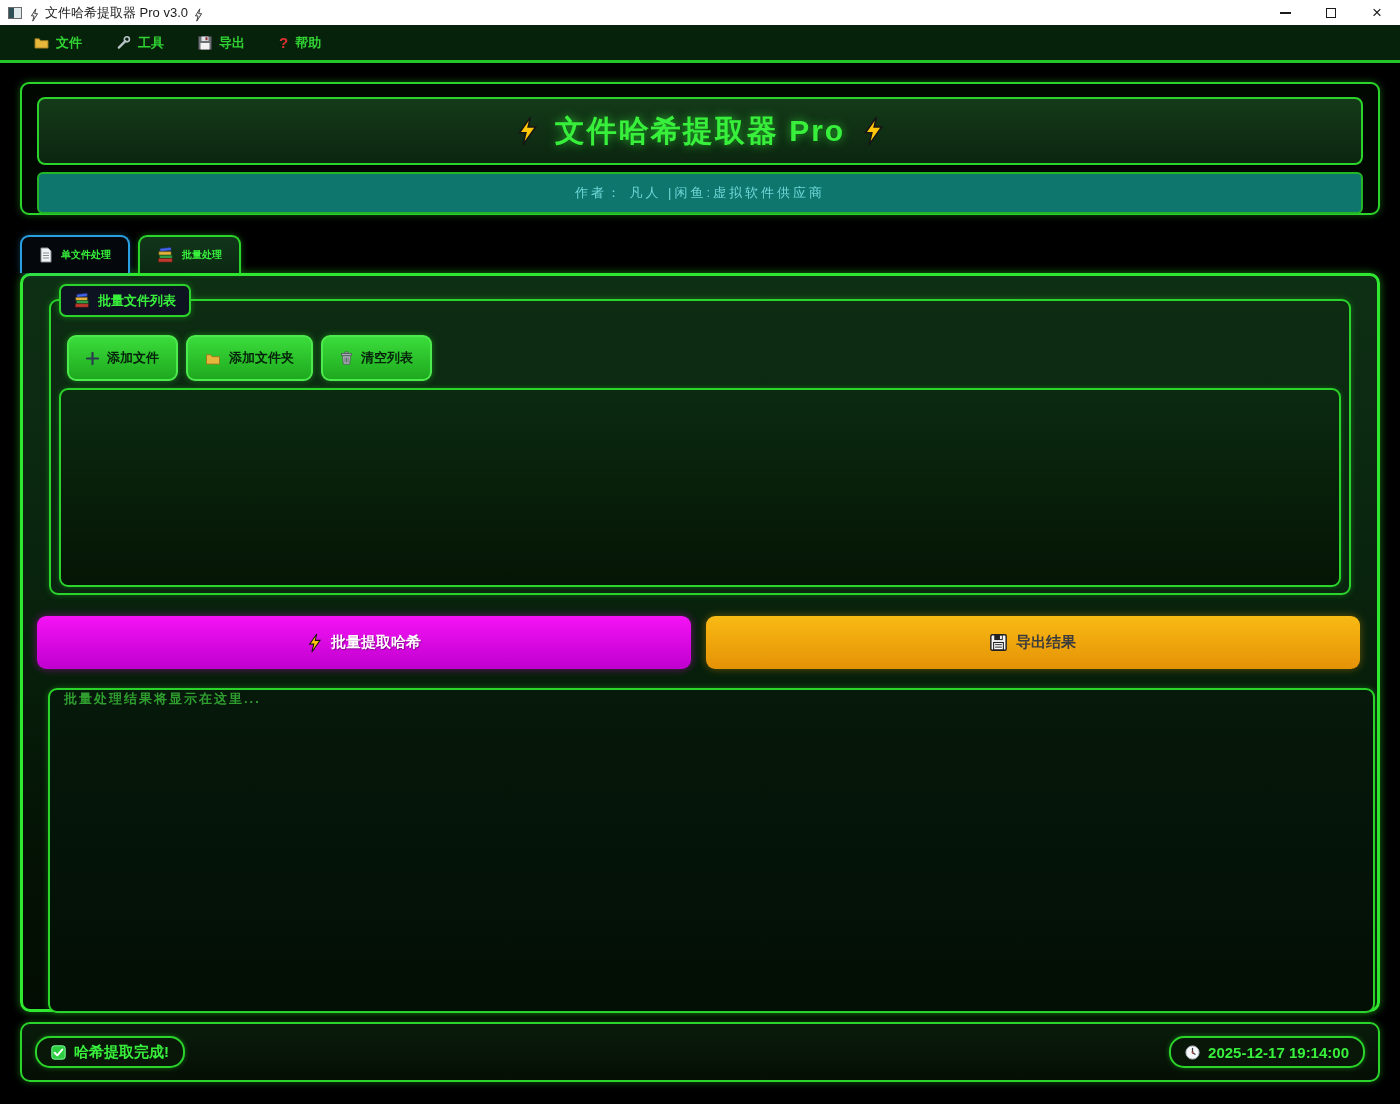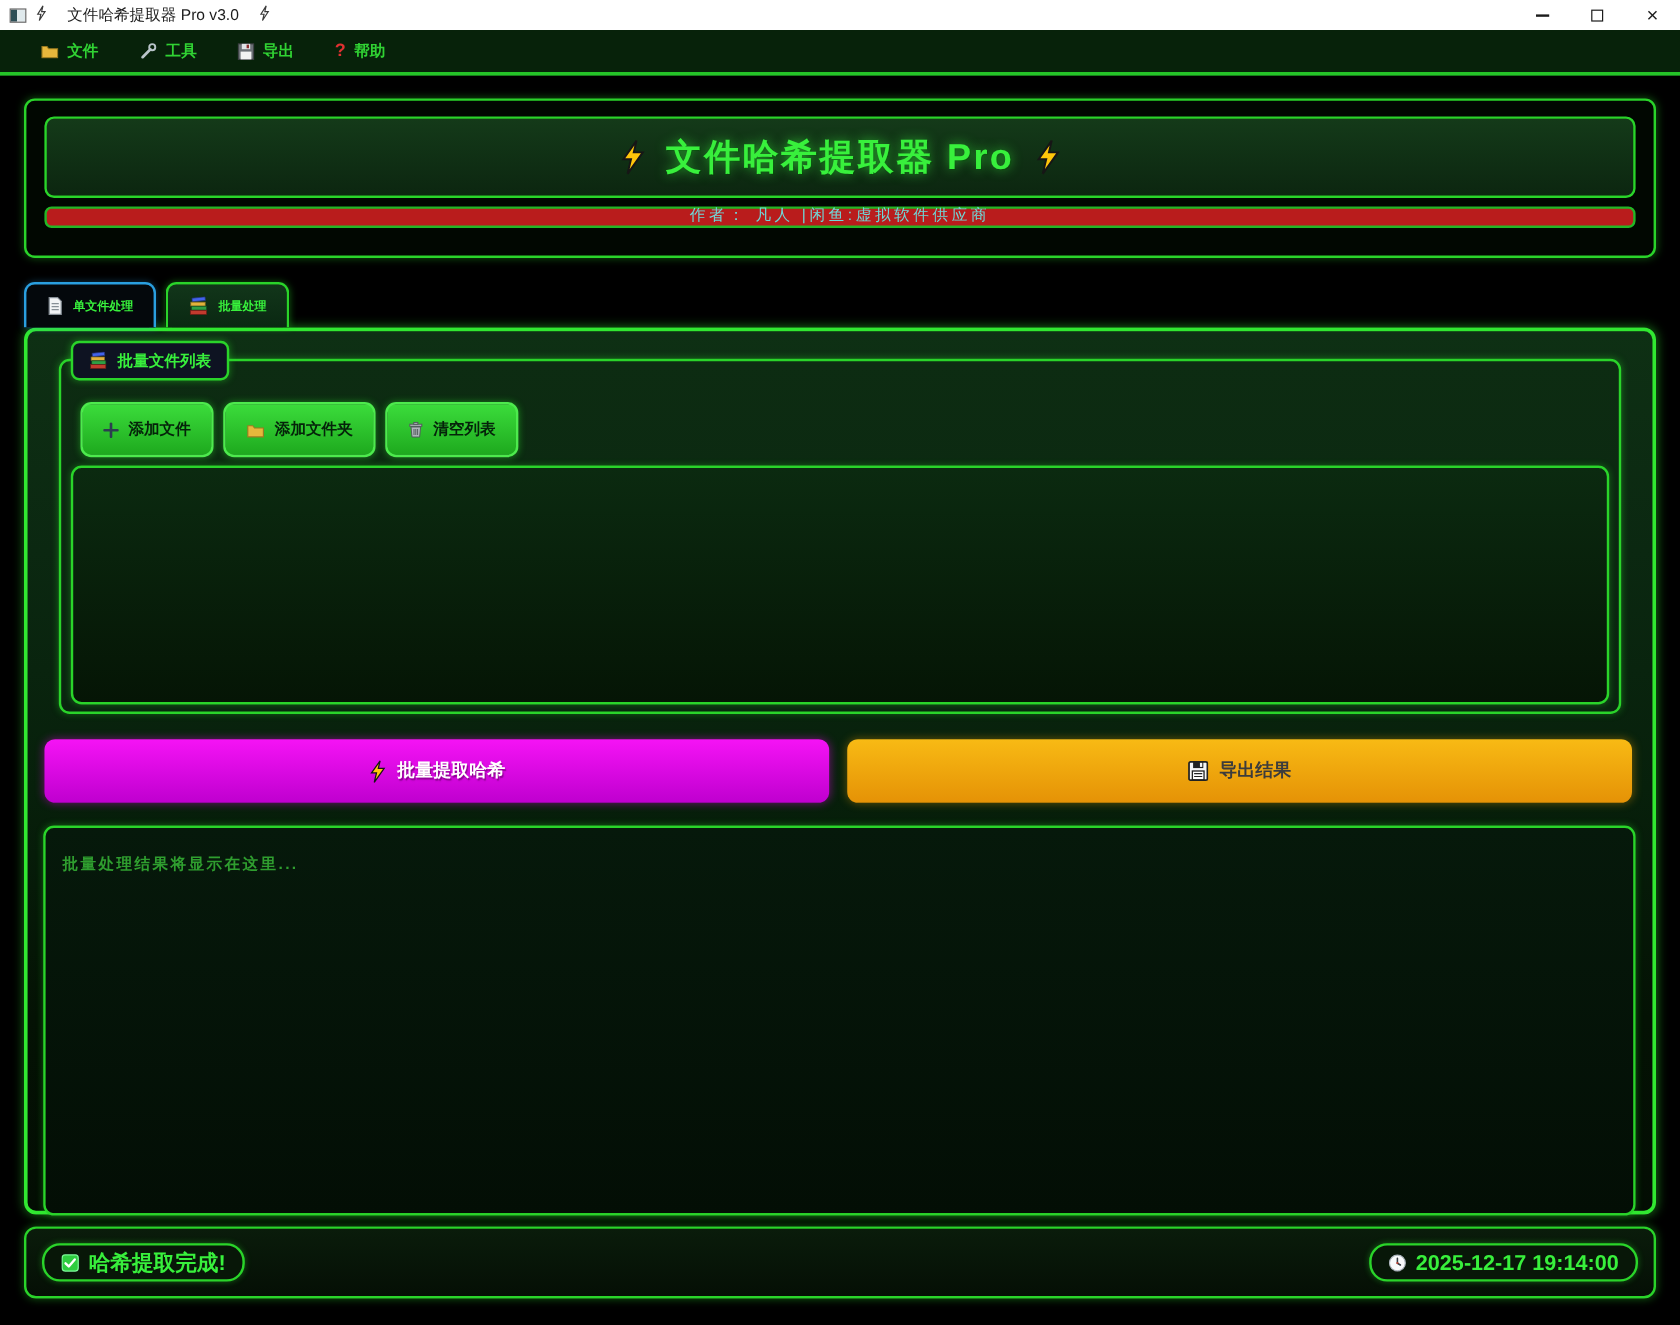--- a/index.html
+++ b/index.html
@@ -3,37 +3,37 @@
 <meta charset="utf-8">
 <style>
   * { margin:0; padding:0; box-sizing:border-box; }
   html,body { background:#000; }
   body { font-family:"Liberation Sans","DejaVu Sans",sans-serif; }
   .app { position:relative; width:1400px; height:1104px; background:#000; overflow:hidden; }
 
   
   .titlebar { height:25px; background:#ffffff; display:flex; align-items:center; padding:0 0 0 8px; }
   .titlebar .app-ico { width:14px; height:12px; border:1px solid #6a6a6a; background:linear-gradient(90deg,#2e4f57 0 45%,#dfe9ec 45% 100%); margin-right:7px; }
-  .titlebar .ttl { font-size:13px; color:#1c1c1c; display:flex; align-items:flex-start; gap:16px; }
+  .titlebar .ttl { font-size:13px; color:#1c1c1c; display:flex; align-items:flex-end; gap:5px; }
   .titlebar .bolt-mono { width:11px; height:14px; }
   .win-controls { margin-left:auto; display:flex; height:100%; }
   .win-btn { width:46px; height:100%; display:flex; align-items:center; justify-content:center; color:#1c1c1c; font-size:14px; cursor:default; }
   .min-bar { width:11px; height:2px; background:#1c1c1c; }
   .max-box { width:10px; height:10px; border:1.5px solid #1c1c1c; }
 
   
   .menubar { height:38px; background:#07220a; border-bottom:3px solid #25c428; display:flex; align-items:center; padding-left:22px; gap:10px; }
   .menu-item { display:flex; align-items:center; gap:7px; color:#30d233; font-size:13px; font-weight:bold; padding:4px 12px; cursor:default; }
   .q-red { color:#e03131; font-size:15px; font-weight:bold; }
 
   
   .header-box { margin:19px 20px 0; height:133px; border:2px solid #2ad42a; border-radius:9px; box-shadow:0 0 7px rgba(40,220,40,.4); padding:13px 15px 0; background:#010701; }
   .title-box { height:68px; border:2px solid #2ad42a; border-radius:8px; background:linear-gradient(180deg,#143a19,#0c2610); display:flex; align-items:center; justify-content:center; gap:16px; }
   .title-box .big-title { font-size:30px; font-weight:bold; color:#38f03c; letter-spacing:2px; text-shadow:0 0 10px rgba(56,240,60,.65),1px 1px 0 #06300a; }
-  .author-box { margin-top:7px; height:18px; border:2px solid #23b626; border-radius:6px; background:#b91c1c; display:flex; align-items:flex-end; justify-content:center; }
+  .author-box { margin-top:7px; height:42px; border:2px solid #23b626; border-radius:6px; background:#0f766e; display:flex; align-items:center; justify-content:center; }
   .author-box span { color:#6fd8d8; font-size:13px; letter-spacing:3px; }
 
   
   .tabs { margin:20px 0 0 20px; height:38px; display:flex; gap:8px; position:relative; z-index:2; }
   .tab { height:38px; display:flex; align-items:center; gap:8px; padding:0 17px; font-size:10px; font-weight:bold; color:#38f03c; border-radius:9px 9px 0 0; cursor:default; }
   .tab-inactive { border:2px solid #2a9fe0; border-bottom:none; background:#04080c; box-shadow:0 0 6px rgba(42,159,224,.35); }
   .tab-active { border:2px solid #2ad42a; border-bottom:none; background:linear-gradient(180deg,#12361a,#0a2812); box-shadow:0 0 6px rgba(40,220,40,.4); }
 
   
   .panel { margin:0 20px; height:739px; border:3px solid #31e831; border-radius:10px; box-shadow:0 0 9px rgba(45,230,45,.5); background:linear-gradient(180deg,#0e3014 0%,#0b2811 25%,#07200b 52%,#041204 78%,#030d03 100%); }
@@ -44,26 +44,26 @@
   .toolbar { display:flex; gap:8px; padding-left:11px; }
   .tool-btn { height:46px; display:flex; align-items:center; justify-content:center; gap:8px; padding:0 17px; border:2px solid #4dea4d; border-radius:9px; background:linear-gradient(180deg,#3bdc3b,#1ea91e); color:#05230a; font-size:13px; font-weight:bold; cursor:pointer; box-shadow:0 0 6px rgba(40,220,40,.45); }
 
   .filelist { margin:7px 3px 0; height:199px; border:2px solid #2ad42a; border-radius:9px; background:linear-gradient(180deg,#0b2a10,#051505); box-shadow:0 0 5px rgba(40,220,40,.3); }
 
   .actions { display:flex; gap:15px; margin:21px 17px 0 14px; height:53px; }
   .action-btn { flex:1; border:none; border-radius:9px; display:flex; align-items:center; justify-content:center; gap:9px; font-size:15px; font-weight:bold; cursor:pointer; }
   .btn-magenta { background:linear-gradient(180deg,#f513f5,#bf00cf); color:#ffffff; text-shadow:1px 1px 1px rgba(90,0,90,.6); box-shadow:0 0 8px rgba(238,0,238,.45); }
   .btn-orange { background:linear-gradient(180deg,#f8ba14,#e59206); color:#3c3c3c; box-shadow:0 0 8px rgba(242,163,0,.4); }
 
-  .results { display:block; margin:19px 17px 0 13px; width:1327px; height:325px; border:2px solid #2ad42a; border-radius:9px; background:linear-gradient(180deg,#06190b,#030e05); box-shadow:0 0 6px rgba(40,220,40,.35); resize:none; outline:none; padding:21px 14px; color:#4fd455; font-size:13px; font-weight:bold; font-family:"Liberation Sans","DejaVu Sans",sans-serif; }
+  .results { display:block; margin:19px 17px 0 25px; width:1327px; height:325px; border:2px solid #2ad42a; border-radius:9px; background:linear-gradient(180deg,#06190b,#030e05); box-shadow:0 0 6px rgba(40,220,40,.35); resize:none; outline:none; padding:0 14px; color:#4fd455; font-size:13px; font-weight:bold; font-family:"Liberation Sans","DejaVu Sans",sans-serif; }
   .results::placeholder { color:#2f9e2f; font-weight:bold; letter-spacing:2px; opacity:1; }
 
   
   .statusbar { margin:10px 20px 0; height:60px; border:2px solid #2ad42a; border-radius:10px; box-shadow:0 0 7px rgba(40,220,40,.4); background:linear-gradient(180deg,#0a1c0b,#050f05); display:flex; align-items:center; justify-content:space-between; padding:0 13px; }
-  .pill { height:32px; display:flex; align-items:center; gap:8px; padding:0 14px; border:2px solid #2ad42a; border-radius:15px; background:#081708; box-shadow:0 0 5px rgba(40,220,40,.4); color:#38f03c; font-size:18px; font-weight:bold; }
+  .pill { height:32px; display:flex; align-items:center; gap:8px; padding:0 14px; border:2px solid #2ad42a; border-radius:15px; background:#081708; box-shadow:0 0 5px rgba(40,220,40,.4); color:#38f03c; font-size:15px; font-weight:bold; }
 
   svg { display:block; }
 </style>
 </head>
 <body>
 
 <div class="app">
 
   <div class="titlebar">
     <span class="app-ico"></span>

